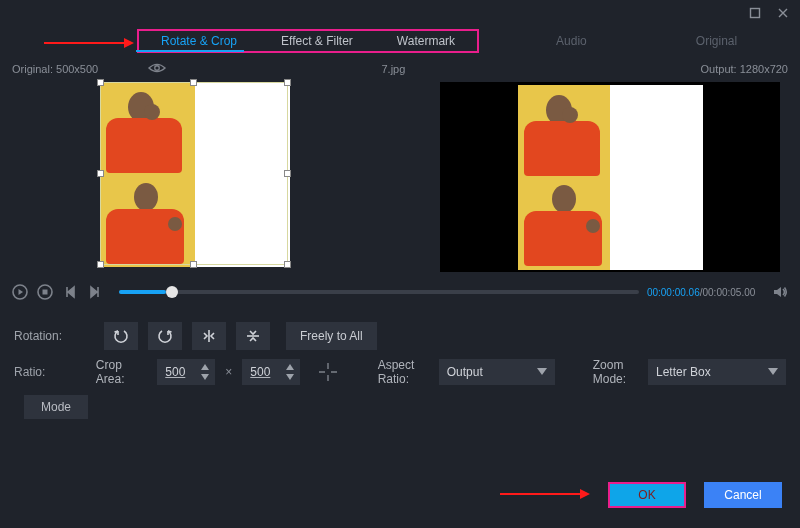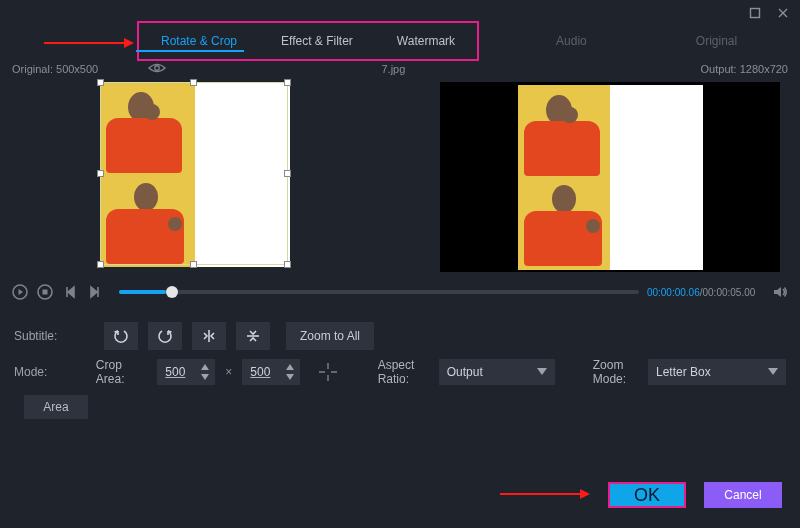--- a/index.html
+++ b/index.html
@@ -7,21 +7,21 @@
 
   
   .titlebar { height: 26px; display: flex; justify-content: flex-end; align-items: center; gap: 14px; padding-right: 10px; }
   .titlebar .winbtn { width: 14px; height: 14px; display: flex; align-items: center; justify-content: center; cursor: pointer; color:#8a8f98;}
   .winbtn svg { width: 12px; height: 12px; stroke: #8a8f98; stroke-width: 1.4; fill: none; }
 
   
   .tabrow { display:flex; align-items:center; height:30px; padding-left:0; }
   .arrow-annot { position:absolute; left:44px; top:36px; }
   .arrow-annot svg { width:90px; height:14px; }
-  .tabgroup { margin-left:137px; display:flex; border:2px solid #e91e8c; height:40px; }
+  .tabgroup { margin-left:137px; display:flex; border:2px solid #e91e8c; height:24px; }
   .tab { padding:0 22px; display:flex; align-items:center; cursor:pointer; font-size:12px; color:#bfc3ca; }
   .tab.active { color:#17a2f5; }
   .tab-underline { position:absolute; left:136px; top:50px; width:108px; height:2px; background:#17a2f5; }
   .tab.plain { margin-left:55px; color:#5b616c; cursor:pointer; }
   .tab.plain + .tab.plain { margin-left:65px;}
 
   
   .inforow { display:flex; align-items:center; height:26px; padding:0 12px; font-size:11px; color:#8a8f98; margin-top:0;}
   .inforow .eye { margin-left:50px; }
   .inforow .fname { flex:1; text-align:center; margin-left:-80px;}
@@ -83,22 +83,22 @@
   .crosshair svg{ stroke:#7d828b; stroke-width:1.4; fill:none;}
   .sel { display:flex; align-items:center; gap:10px; margin-left:28px;}
   .selbox { height:26px; min-width:116px; background:#2e333d; display:flex; align-items:center; justify-content:space-between; padding:0 8px; cursor:pointer; color:#cfd2d8; font-size:12px;}
   .selbox svg{ width:10px; height:8px; fill:#9ea3ab;}
   .resetbtn { width:64px; height:24px; background:#2e333d; color:#b9bcc3; display:flex; align-items:center; justify-content:center; cursor:pointer; font-size:12px; margin-top:4px;}
 
   
   .footer { position:absolute; bottom:20px; right:18px; display:flex; align-items:center; gap:18px;}
   .arrow-annot2 { }
   .arrow-annot2 svg { width:90px; height:14px;}
-  .okbtn { width:78px; height:26px; background:#0ea5e9; border:2px solid #e91e8c; color:#0f172a; display:flex; align-items:center; justify-content:center; cursor:pointer; font-size:18px;}
-  .cancelbtn { width:78px; height:26px; background:#8b5cf6; color:#fff; display:flex; align-items:center; justify-content:center; cursor:pointer; font-size:12px;}
+  .okbtn { width:78px; height:26px; background:#0ea5e9; border:2px solid #e91e8c; color:#7f1d1d; display:flex; align-items:center; justify-content:center; cursor:pointer; font-size:12px;}
+  .cancelbtn { width:78px; height:26px; background:#3b82f6; color:#fff; display:flex; align-items:center; justify-content:center; cursor:pointer; font-size:12px;}
 
   .eye svg{ width:18px; height:12px; stroke:#7d828b; fill:none; stroke-width:1.4;}
 </style>
 </head>
 <body>
 
 <div class="titlebar">
   <div class="winbtn">
     <svg viewBox="0 0 12 12">
         <rect x="1.5" y="1.5" width="9" height="9"></rect>
@@ -217,21 +217,21 @@
       <svg viewBox="0 0 16 16">
         <path d="M2 6 L5 6 L9 3 L9 13 L5 10 L2 10 Z" fill="#7d828b" stroke="none"></path>
         <path d="M11 5 Q14 8 11 11"></path>
         <path d="M12.5 3.5 Q16 8 12.5 12.5"></path>
       </svg>
     </div>
 </div>
 
 <div class="controls">
   <div class="row">
-    <span class="lbl">Subtitle:</span>
+    <span class="lbl">Rotation:</span>
     <div class="sqbtn">
         <svg viewBox="0 0 16 16">
           <path d="M5 3 A6 6 0 1 0 11 3"></path>
           <path d="M5 3 L5 7 M5 3 L1.5 4"></path>
         </svg>
       </div>
     <div class="sqbtn">
         <svg viewBox="0 0 16 16">
           <path d="M11 3 A6 6 0 1 1 5 3"></path>
           <path d="M11 3 L11 7 M11 3 L14.5 4"></path>
@@ -244,25 +244,25 @@
           <path d="M13 5 L10 8 L13 11"></path>
         </svg>
       </div>
     <div class="sqbtn">
         <svg viewBox="0 0 16 16">
           <path d="M2 8 L14 8"></path>
           <path d="M5 3 L8 6 L11 3"></path>
           <path d="M5 13 L8 10 L11 13"></path>
         </svg>
       </div>
-    <div class="applyall">Zoom to All</div>
+    <div class="applyall">Freely to All</div>
   </div>
 
   <div class="row">
-    <span class="lbl">Mode:</span>
+    <span class="lbl">Ratio:</span>
     <span>Crop Area:</span>
     <div class="numbox">
       <span class="val">500</span>
       <div class="spin">
         <div>
             <svg viewBox="0 0 8 6">
               <polygon points="4,0 8,6 0,6"></polygon>
             </svg>
           </div>
         <div>
@@ -309,21 +309,21 @@
         <span>Letter Box</span>
         <svg viewBox="0 0 10 8">
             <polygon points="0,0 10,0 5,7"></polygon>
           </svg>
       </div>
     </div>
   </div>
 
   <div class="row" style="height:30px;">
     <div style="width:0px"></div>
-    <div class="resetbtn">Area</div>
+    <div class="resetbtn">Mode</div>
   </div>
 </div>
 
 <div class="footer">
   <div class="arrow-annot2">
     <svg viewBox="0 0 90 14">
         <line x1="0" y1="7" x2="80" y2="7" stroke="#ff1a1a" stroke-width="2"></line>
         <polygon points="80,2 90,7 80,12" fill="#ff1a1a"></polygon>
       </svg>
   </div>

